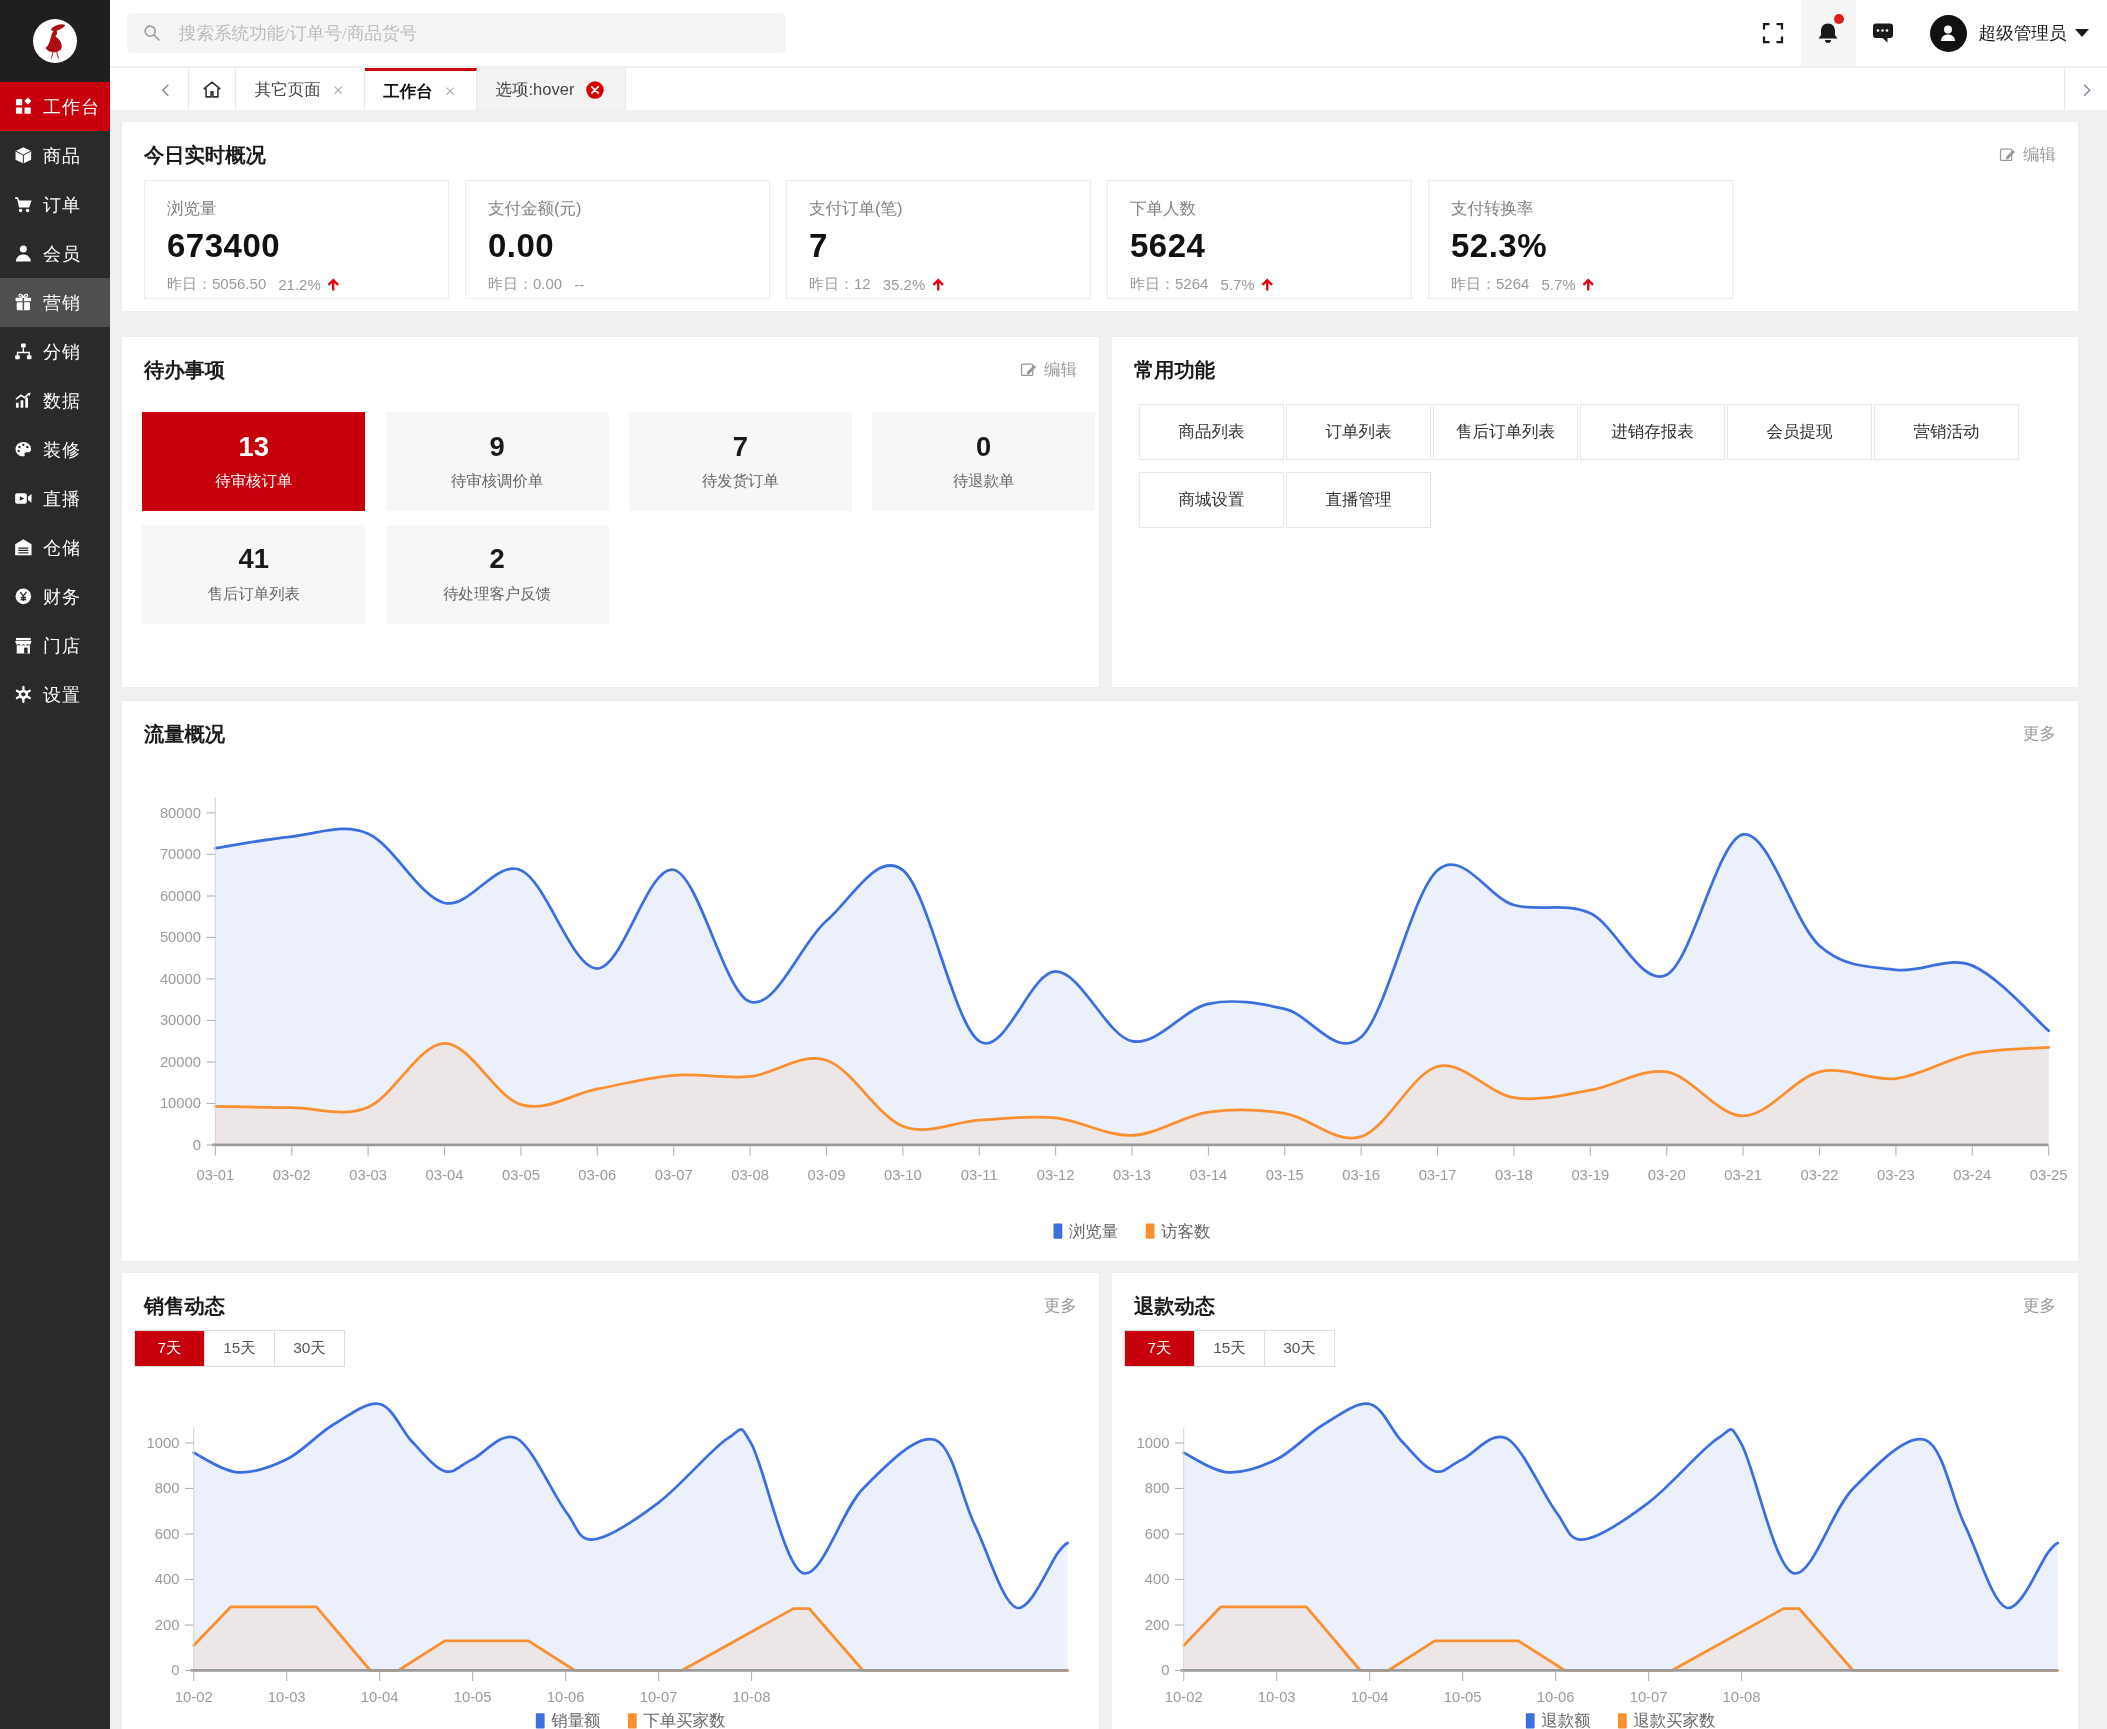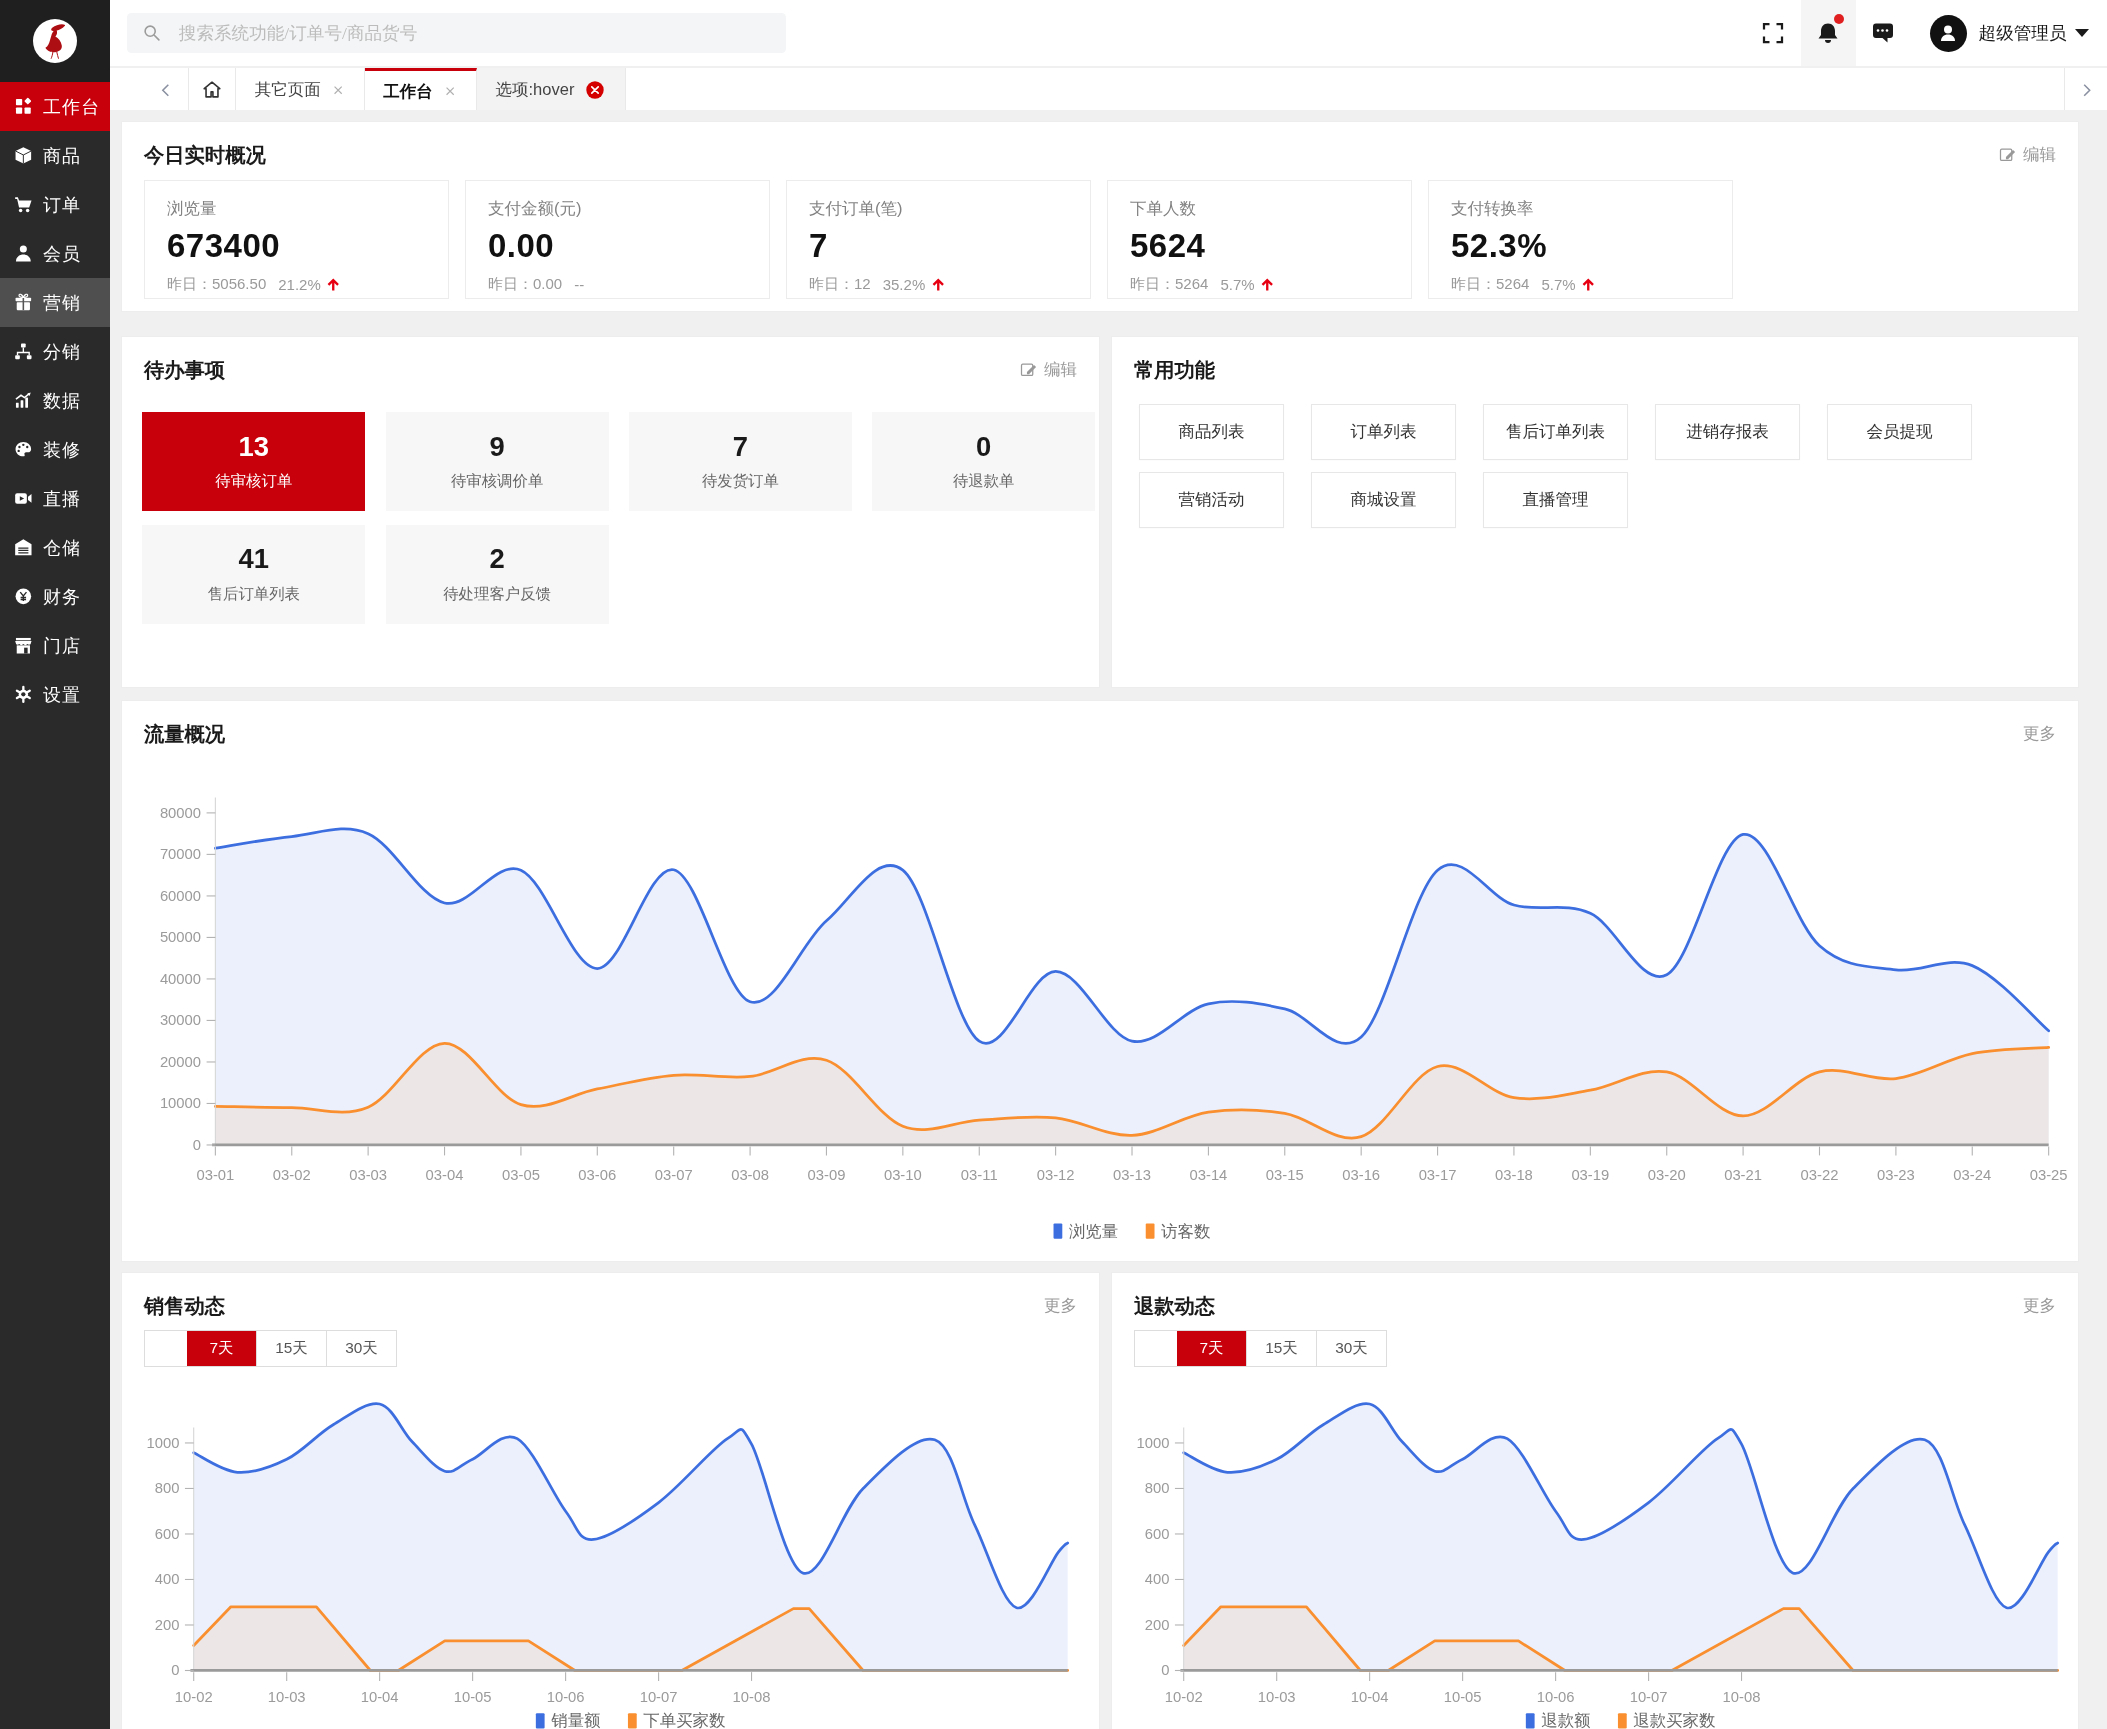--- a/index.html
+++ b/index.html
@@ -59,25 +59,25 @@
   .stat-yest .chg{margin-left:12px;}
   .stat-yest svg{width:16.5px;height:16.5px;margin-left:4.4px;}
   
   #todo-tiles{position:absolute;left:20.3px;top:75px;display:grid;grid-template-columns:repeat(4,223px);gap:13.7px 20.3px;}
   .todo-tile{width:223px;height:99px;background:#f7f7f7;text-align:center;cursor:pointer;}
   .todo-num{font-size:27.4px;font-weight:bold;color:#1a1a1a;margin-top:18.7px;}
   .todo-label{font-size:15.4px;color:#666;margin-top:8.8px;}
   .todo-tile.active{background:#c7000b;}
   .todo-tile.active .todo-num,.todo-tile.active .todo-label{color:#fff;}
   
-  #quick-btns{position:absolute;left:27px;top:67px;width:928px;display:flex;flex-wrap:wrap;gap:12px 27px;}
+  #quick-btns{position:absolute;left:27px;top:67px;width:928px;display:flex;flex-wrap:wrap;gap:12px 2px;}
   .quick-btn{width:143px;height:54px;border:0.5px solid #e7e7e7;background:#fff;display:flex;align-items:center;justify-content:center;font-size:16.5px;color:#333;cursor:pointer;box-shadow:0 0.5px 1.6px rgba(0,0,0,0.03);}
   
   .chart-mount{position:absolute;}
-  .range-tabs{position:absolute;left:22px;top:57px;display:flex;border:0.5px solid #ddd;padding-left:42px;}
+  .range-tabs{position:absolute;left:12px;top:57px;display:flex;border:0.5px solid #ddd;}
   .range-tab{width:69px;height:35px;display:flex;align-items:center;justify-content:center;font-size:15.4px;color:#555;background:#fff;border-right:0.5px solid #ddd;cursor:pointer;}
   .range-tab:last-child{border-right:none;}
   .range-tab.active{background:#c7000b;color:#fff;}
   text{font-family:"Liberation Sans","DejaVu Sans",sans-serif;}
 </style>
 </head>
 <body>
 
 <div class="app">
 

